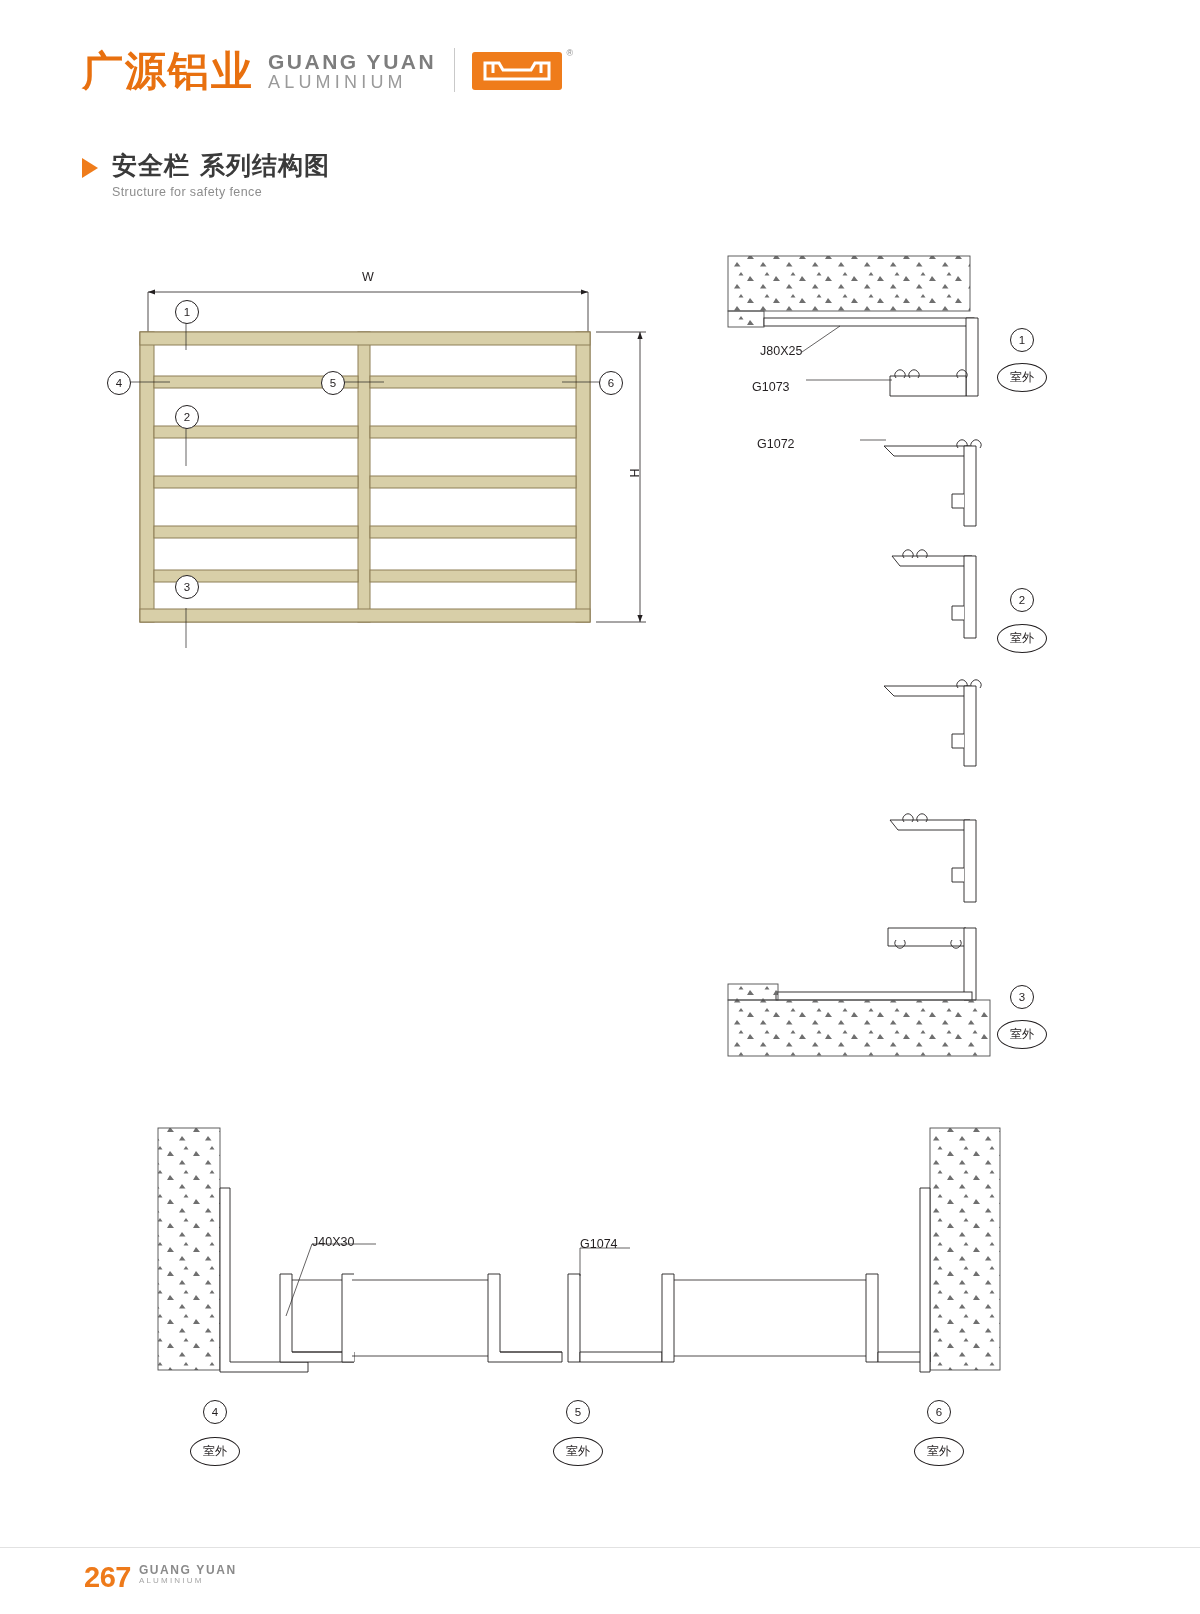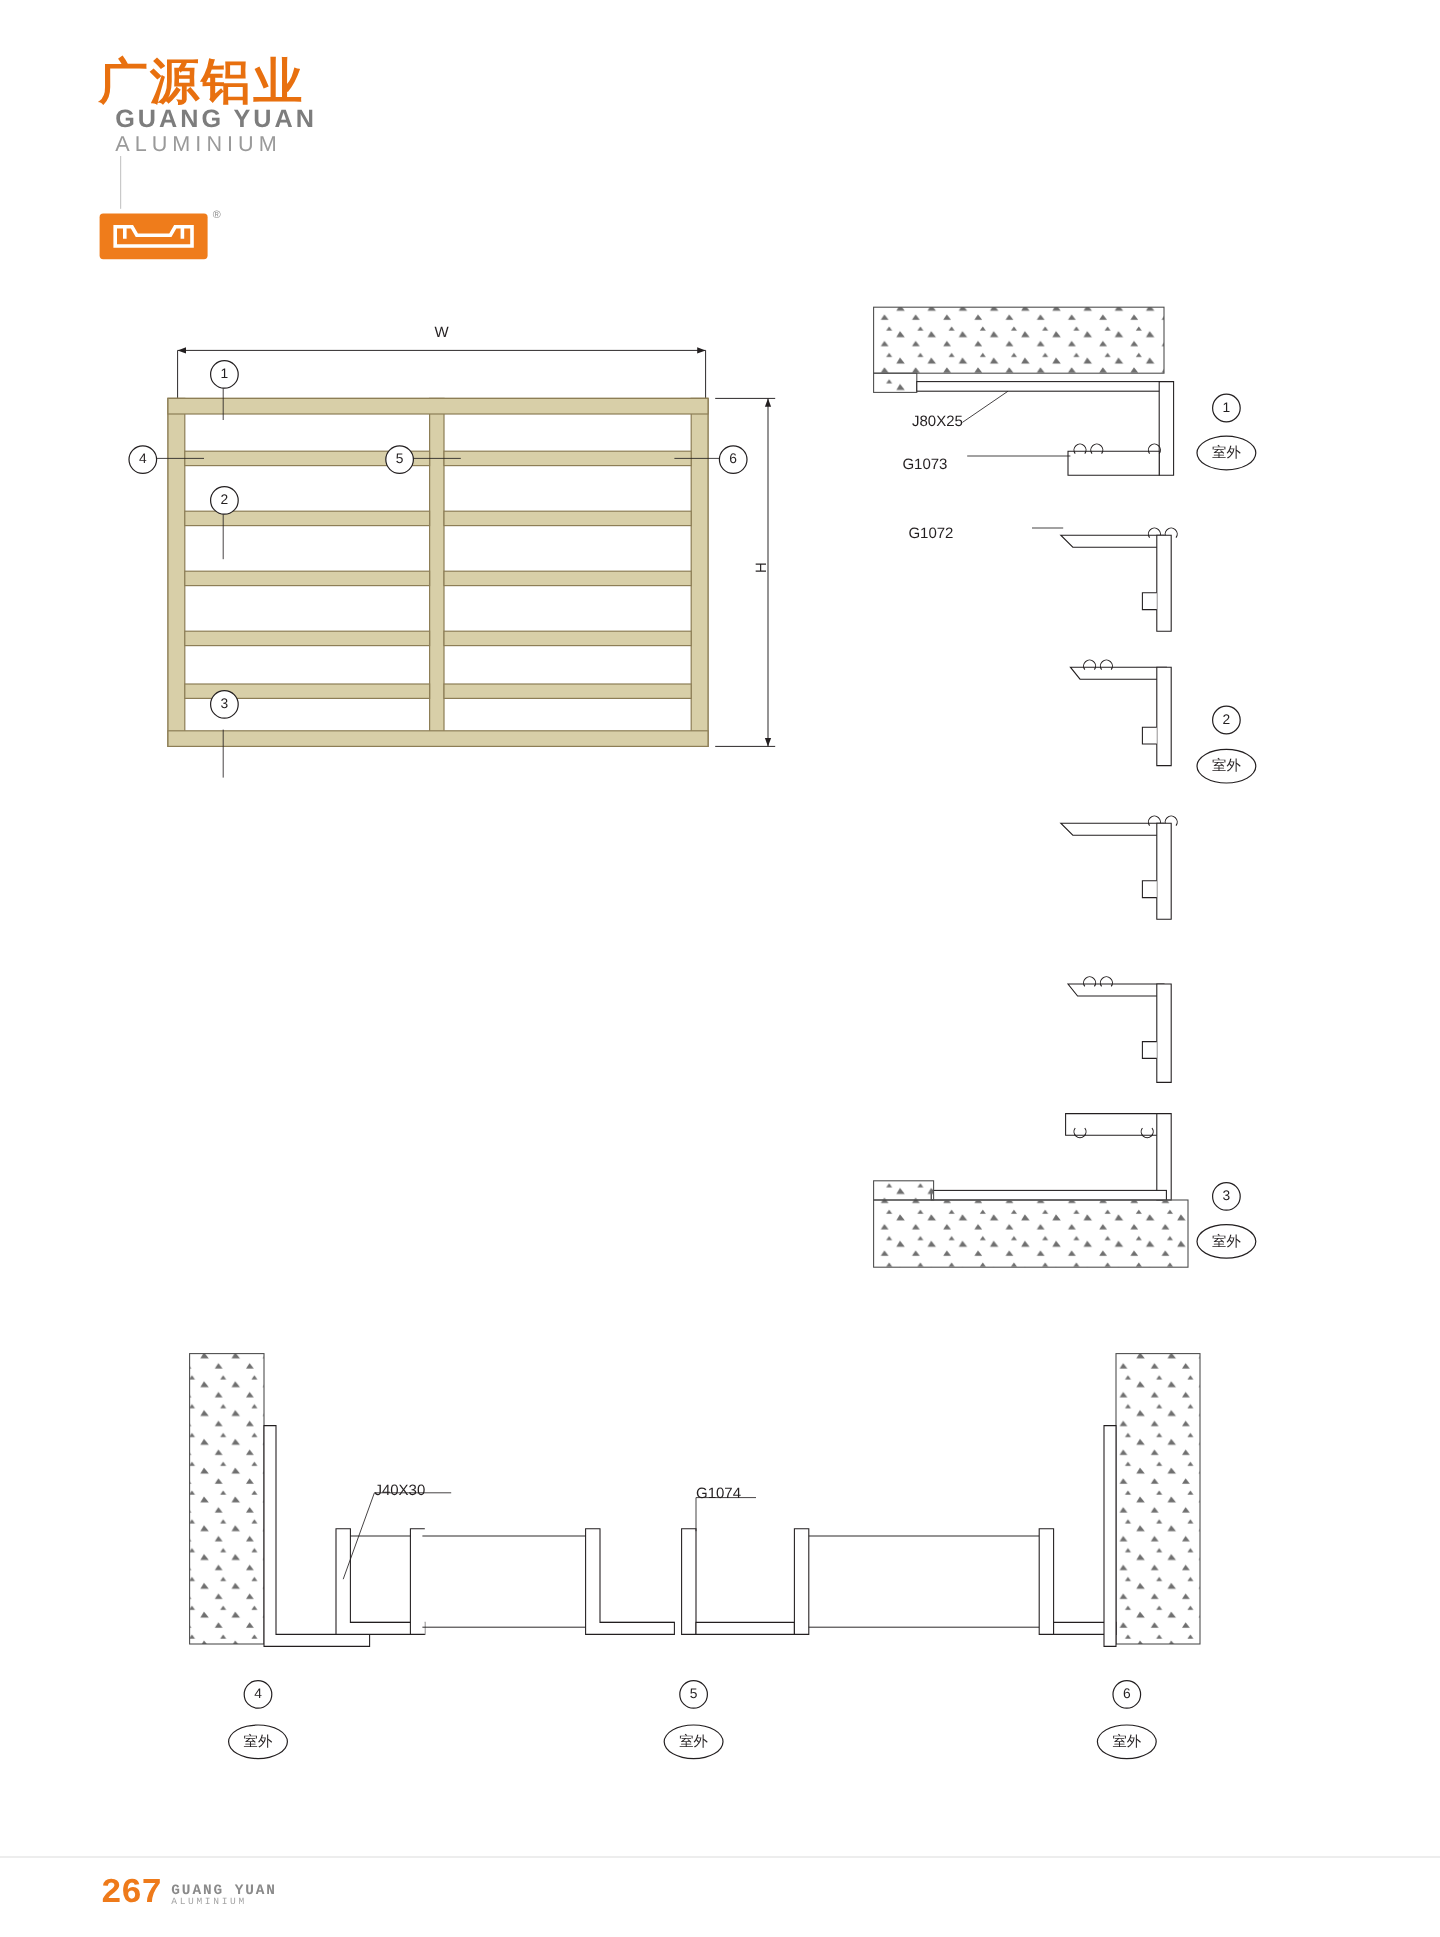--- a/index.html
+++ b/index.html
@@ -3,21 +3,21 @@
 <meta charset="utf-8">
 <style>
   html,body{margin:0;padding:0;}
   body{
     width:1200px;height:1614px;position:relative;background:#ffffff;
     font-family:"Liberation Sans", sans-serif;color:#231f20;overflow:hidden;
   }
   .page{position:absolute;inset:0;}
 
   
-  .brand{position:absolute;left:82px;top:48px;display:flex;align-items:flex-start;flex-direction:column;}
+  .brand{position:absolute;left:82px;top:48px;display:flex;align-items:flex-end;}
   .brand-cn{
     font-family:"DejaVu Sans", sans-serif;
     font-size:41px;font-weight:700;color:#e8700f;letter-spacing:2px;line-height:1;
   }
   .brand-en{margin-left:14px;line-height:1.05;}
   .brand-en .l1{font-size:21px;font-weight:700;color:#7d7d7d;letter-spacing:2.5px;}
   .brand-en .l2{font-size:18px;font-weight:400;color:#9a9a9a;letter-spacing:4.2px;}
   .brand-sep{width:1px;height:44px;background:#c9c9c9;margin:0 16px 0 18px;}
   .cr-logo{position:relative;width:92px;height:44px;}
   .cr-logo svg{display:block;}
@@ -44,21 +44,21 @@
     display:flex;align-items:center;justify-content:center;font-size:11.5px;background:#fff;
   }
   .ellipse{
     position:absolute;width:48px;height:27px;border:1px solid #231f20;border-radius:50%;
     display:flex;align-items:center;justify-content:center;font-size:12px;background:#fff;
     font-family:"DejaVu Sans", sans-serif;
   }
 
   
   .footer-rule{position:absolute;left:0;right:0;bottom:66px;height:1px;background:#e2e2e2;}
-  .pg{position:absolute;left:84px;bottom:22px;display:flex;align-items:flex-end;font-family:Liberation Mono, monospace;}
+  .pg{position:absolute;left:84px;bottom:22px;display:flex;}
   .pg-num{font-size:29px;font-weight:700;color:#ee7a1a;line-height:.95;letter-spacing:-.5px;}
   .pg-brand{margin-left:8px;line-height:1.05;padding-bottom:2px;}
   .pg-brand .a{font-size:12px;font-weight:700;color:#8a8a8a;letter-spacing:1.6px;}
   .pg-brand .b{font-size:8px;color:#a5a5a5;letter-spacing:2.2px;}
   .foot-note{
     position:absolute;left:0;right:0;bottom:30px;text-align:center;font-size:12.5px;color:#4a4a4a;
     font-family:"DejaVu Sans", sans-serif;
   }
 </style>
 </head>
@@ -77,20 +77,27 @@
       <svg width="92" height="46" viewBox="0 0 92 46">
         <rect x="1" y="4" width="90" height="38" rx="3" fill="#ef7c1b"></rect>
         <path d="M14 15 L14 31 L78 31 L78 15 L64 15 L60 22 L32 22 L28 15 Z" fill="none" stroke="#ffffff" stroke-width="3"></path>
         <path d="M22 15 L22 25" stroke="#ffffff" stroke-width="3"></path>
         <path d="M70 15 L70 25" stroke="#ffffff" stroke-width="3"></path>
       </svg>
       <span class="reg">®</span>
     </div>
   </div>
 
+  <div class="title-wrap">
+    <div class="title-arrow"></div>
+    <div class="title-cn">
+      <span>安全栏</span><span class="t2">系列结构图</span>
+    </div>
+    <div class="title-en">Structure for safety fence</div>
+  </div>
 
   <div class="dw" style="left:110px;top:270px;width:570px;height:400px;">
     <svg width="570" height="400" viewBox="0 0 570 400">
 
       <line x1="38" y1="22" x2="38" y2="70" stroke="#231f20" stroke-width="0.8"></line>
       <line x1="478" y1="22" x2="478" y2="62" stroke="#231f20" stroke-width="0.8"></line>
       <line x1="38" y1="22" x2="478" y2="22" stroke="#231f20" stroke-width="0.8"></line>
       <path d="M38 22 l7 -2.6 v5.2 z" fill="#231f20"></path>
       <path d="M478 22 l-7 -2.6 v5.2 z" fill="#231f20"></path>
 

